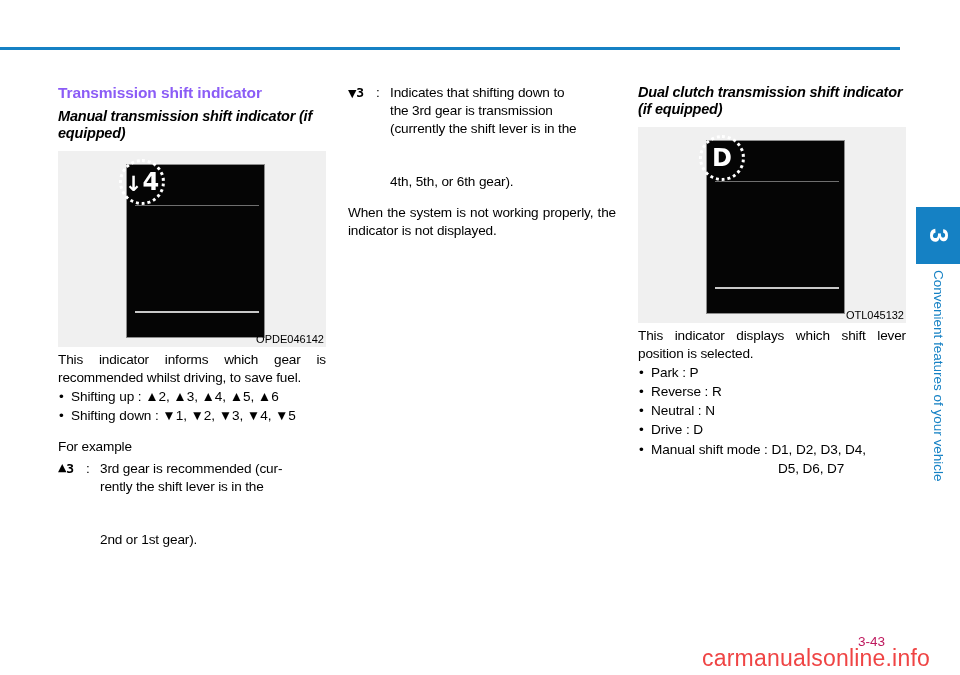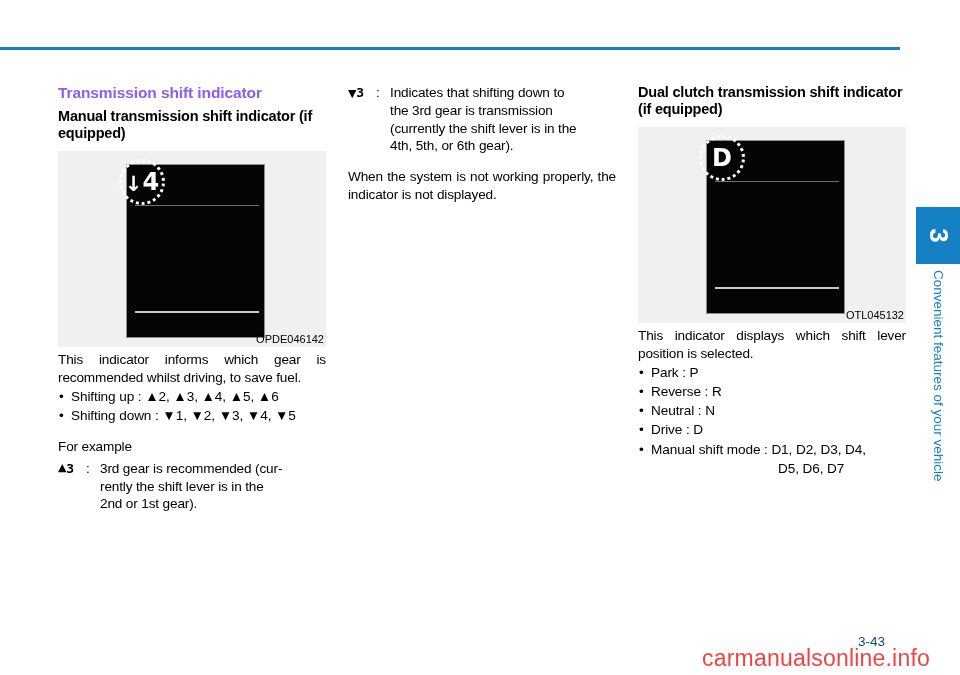--- a/index.html
+++ b/index.html
@@ -84,20 +84,21 @@
     margin: 0 0 6px 0;
     font-size: 15.5px;
     font-weight: bold;
     color: #8b5cf6;
     letter-spacing: -0.1px;
   }
   h2.sub-title {
     margin: 0 0 9px 0;
     font-size: 14.5px;
     font-weight: bold;
+    font-style: italic;
     color: #000000;
     line-height: 1.17;
     letter-spacing: -0.2px;
   }
 
   
   .figure {
     position: relative;
     background: #f0f0f0;
     width: 268px;
@@ -239,31 +240,31 @@
   }
   .example-row .colon {
     position: absolute;
     left: 28px;
     top: 0;
   }
   .example-row p {
     margin: 0;
     text-align: justify;
   }
-  .example-row p:last-child { text-align: left; }
+  .example-row p:last-child { text-align: left; margin-top: 36px; }
 
   #col-2 .example-row { margin-top: 0; }
 
   
   #page-number {
     position: absolute;
     left: 858px;
     top: 634px;
     font-size: 13.5px;
-    color: #0c4a6e;
+    color: #be185d;
   }
   #watermark {
     position: absolute;
     left: 0;
     top: 645px;
     width: 930px;
     text-align: right;
     font-size: 23px;
     color: #ef4444;
     letter-spacing: 0.2px;

